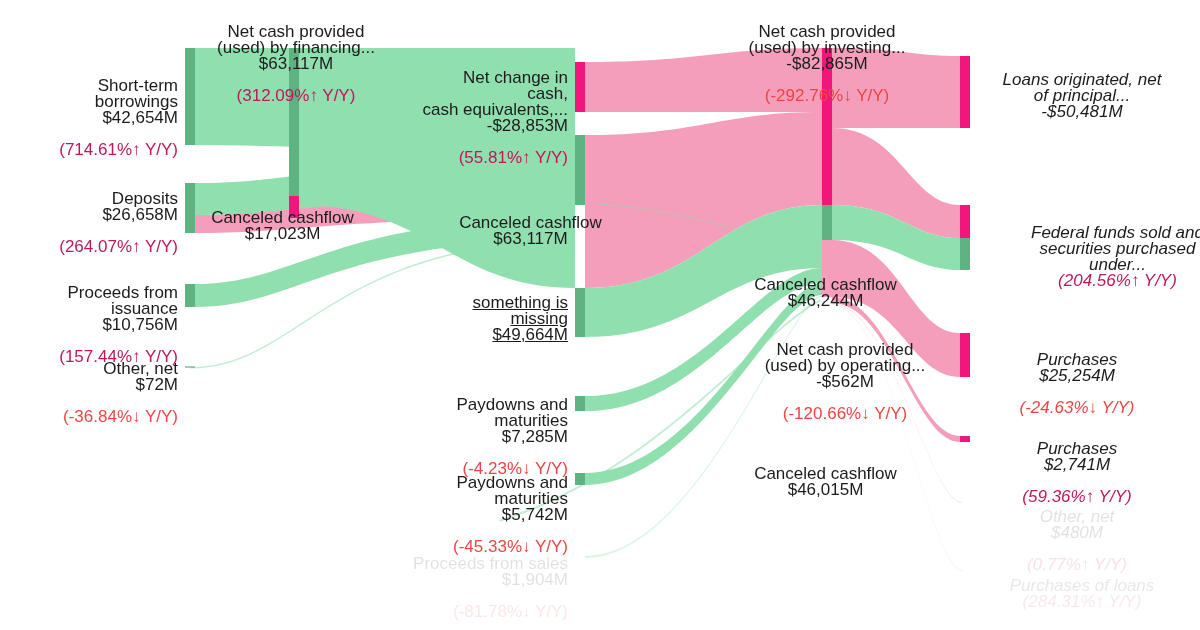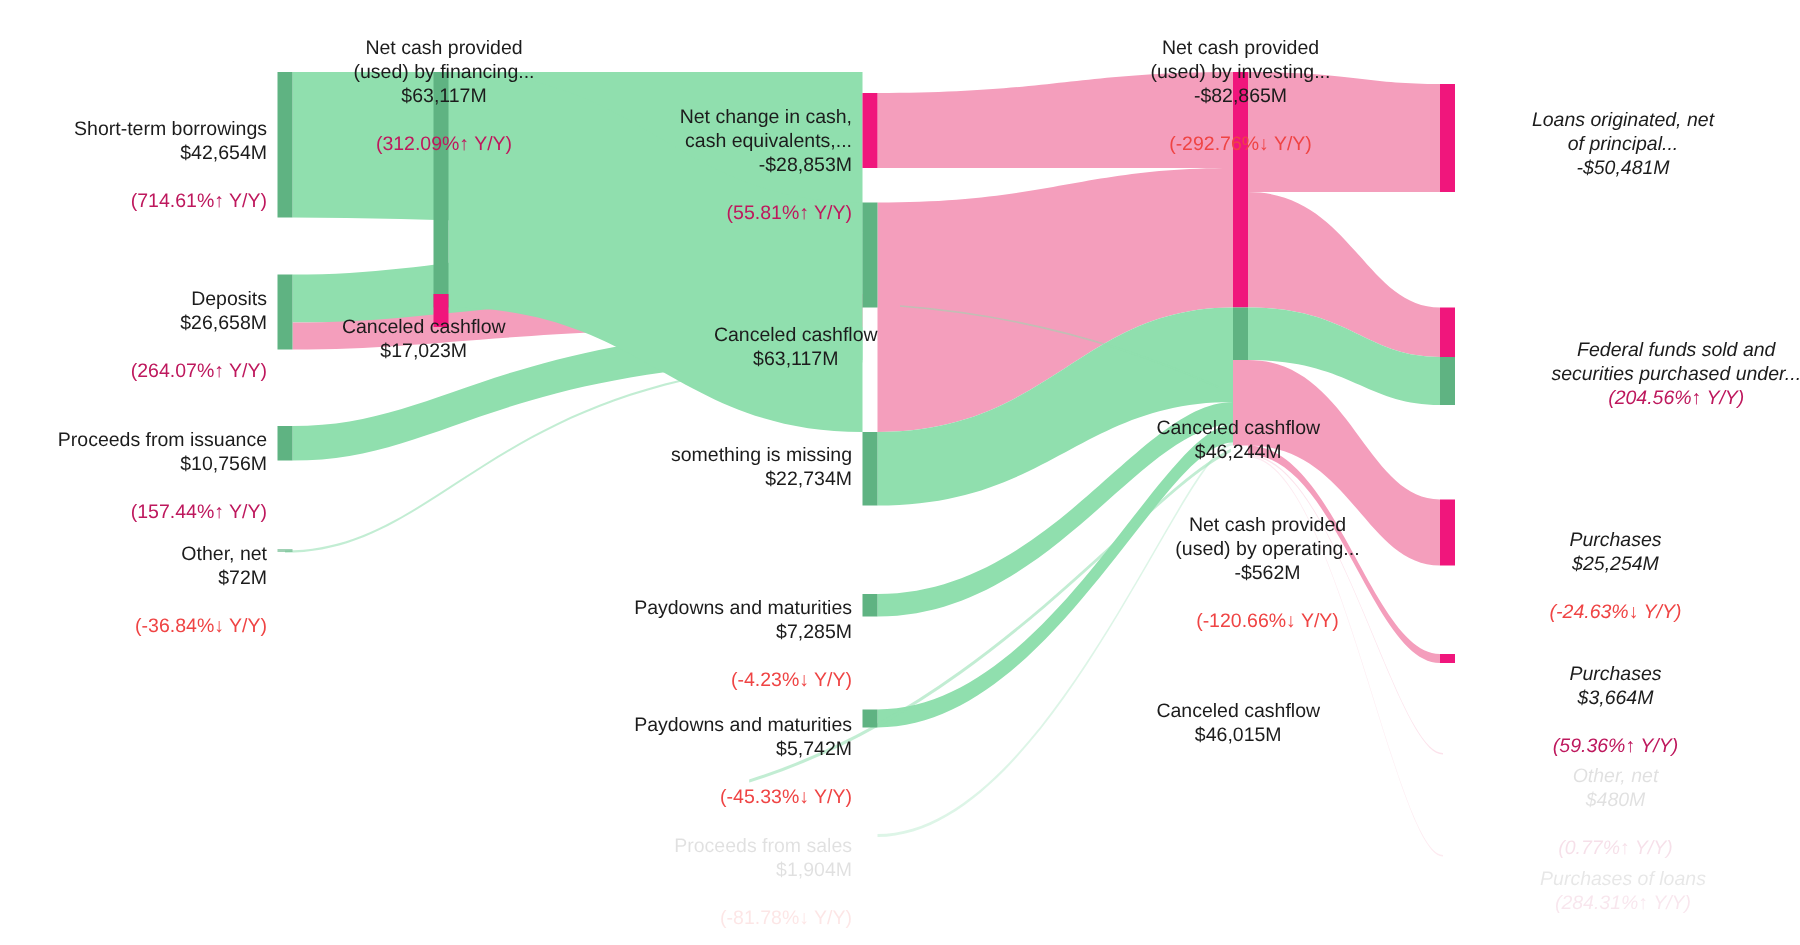--- a/index.html
+++ b/index.html
@@ -3,21 +3,21 @@
 <meta charset="utf-8">
 <style>
   html,body{margin:0;padding:0;}
   body{
     width:1200px;height:630px;background:#ffffff;overflow:hidden;
     font-family:"Liberation Sans","DejaVu Sans",sans-serif;
     position:relative;
   }
   #stage{position:absolute;inset:0;width:1200px;height:630px;}
   svg#sankey{position:absolute;left:0;top:0;width:1200px;height:630px;}
-  .lbl{position:absolute;font-size:13px;line-height:16px;color:#1c1c1c;white-space:pre-line;}
+  .lbl{position:absolute;font-size:17px;line-height:16px;color:#1c1c1c;white-space:pre-line;}
   .lbl .pct{display:block;}
   .pos{color:#be185d;}
   .neg{color:#ef4444;}
   .lbl.rt{text-align:right;}
   .lbl.lt{text-align:center;font-style:italic;}
   .lbl.ctr{text-align:center;}
   .lbl.faded{opacity:.13;}
   .lbl.faded2{opacity:.10;}
 
   
@@ -143,23 +143,23 @@
 cash equivalents,...</span>
     <span class="pct">-$28,853M</span>
     <span class="pct pos">(55.81%↑ Y/Y)</span>
   </div>
 
   <div class="lbl ctr" style="left:453px;top:199px;width:155px;">
     <span>Canceled cashflow</span>
     <span class="pct">$63,117M</span>
   </div>
 
-  <div class="lbl rt" style="left:413px;top:279px;width:155px;">
+  <div class="lbl rt" style="left:413px;top:279px;width:155px;text-decoration:underline;">
     <span>something is missing</span>
-    <span class="pct">$22,734M</span>
+    <span class="pct">$49,664M</span>
   </div>
 
   <div class="lbl rt" style="left:398px;top:381px;width:170px;">
     <span>Paydowns and maturities</span>
     <span class="pct">$7,285M</span>
     <span class="pct neg">(-4.23%↓ Y/Y)</span>
   </div>
 
   <div class="lbl rt" style="left:398px;top:459px;width:170px;">
     <span>Paydowns and maturities</span>
@@ -210,21 +210,21 @@
   </div>
 
   <div class="lbl lt" style="left:977px;top:336px;width:200px;">
     <span>Purchases</span>
     <span class="pct">$25,254M</span>
     <span class="pct neg">(-24.63%↓ Y/Y)</span>
   </div>
 
   <div class="lbl lt" style="left:977px;top:425px;width:200px;">
     <span>Purchases</span>
-    <span class="pct">$3,664M</span>
+    <span class="pct">$2,741M</span>
     <span class="pct pos">(59.36%↑ Y/Y)</span>
   </div>
 
   <div class="lbl lt faded" style="left:977px;top:493px;width:200px;">
     <span>Other, net</span>
     <span class="pct">$480M</span>
     <span class="pct pos">(0.77%↑ Y/Y)</span>
   </div>
 
   <div class="lbl lt faded2" style="left:977px;top:562px;width:210px;">

